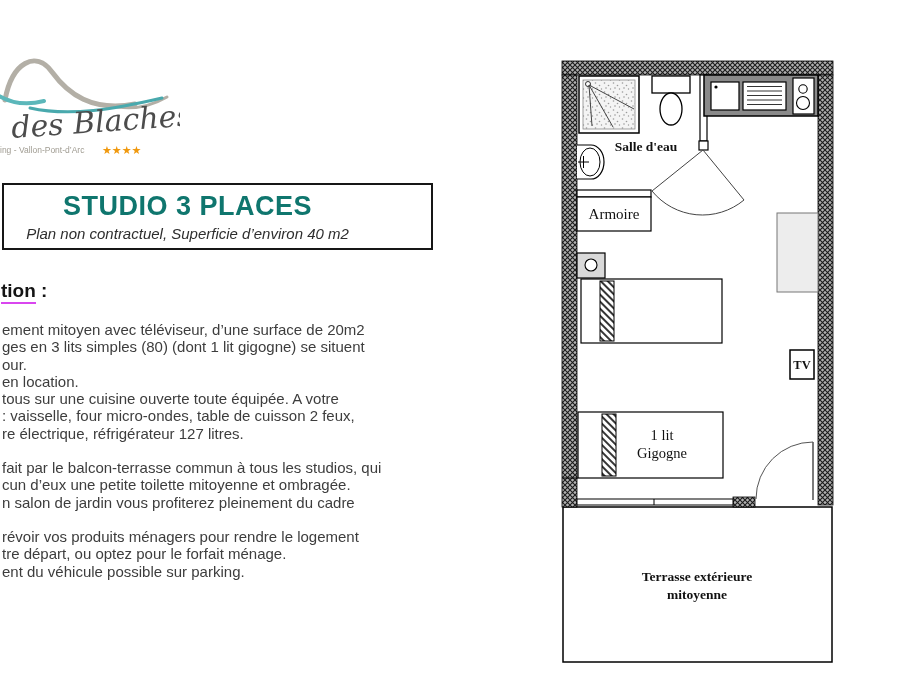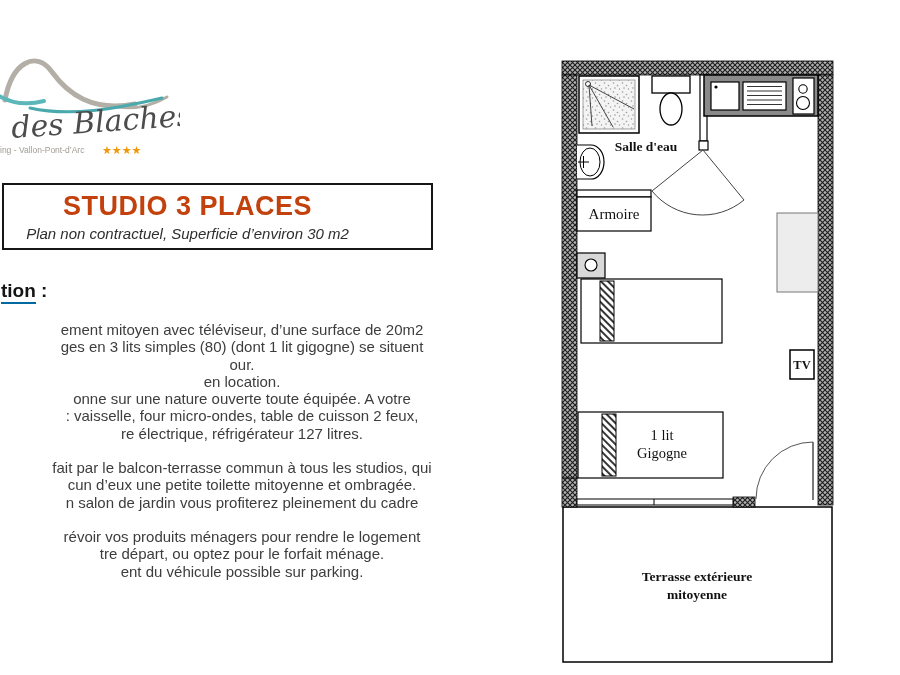--- a/index.html
+++ b/index.html
@@ -8,29 +8,29 @@
   
   .logo{position:absolute;left:0;top:42px;}
   .logo-script{font-family:"DejaVu Serif",serif;font-style:italic;font-size:30px;fill:#4c4c4c;}
   .logo-tagline{font-family:"Liberation Sans",sans-serif;font-size:8.5px;fill:#a09c92;}
   .logo-stars{font-size:11px;fill:#f0990f;}
   
   .title-box{position:absolute;left:2px;top:183px;width:431px;height:67px;
              border:2px solid #161616;box-sizing:border-box;
              display:flex;flex-direction:column;justify-content:center;align-items:center;
              padding-right:60px;}
-  .title{font-size:27px;font-weight:bold;color:#c2410c;letter-spacing:.5px;text-align:center;}
+  .title{font-size:27px;font-weight:bold;color:#0f766e;letter-spacing:.5px;text-align:center;}
   .subtitle{font-size:15px;font-style:italic;color:#2e2e2e;margin-top:3px;}
   
   .heading{position:absolute;left:1px;top:280px;font-size:19px;font-weight:bold;color:#141414;}
-  .heading .u{border-bottom:2px solid #0369a1;padding-bottom:1px;}
+  .heading .u{border-bottom:2px solid #d946ef;padding-bottom:1px;}
   
   .desc{position:absolute;left:2px;top:321px;width:480px;color:#3d3d3d;
         font-size:15px;line-height:17.3px;}
-  .desc .para{margin:0 0 17px 0;text-align:center;}
+  .desc .para{margin:0 0 17px 0;}
   .desc .line{white-space:nowrap;}
   
   .plan{position:absolute;left:550px;top:50px;}
   .lbl-serif{font-family:"Liberation Serif",serif;fill:#111;}
   .lbl-bold{font-family:"Liberation Serif",serif;font-weight:bold;fill:#111;}
 </style>
 </head>
 <body>
 
 <div class="page">
@@ -40,32 +40,32 @@
     <path d="M 118,65 C 138,68 153,63 167,55" fill="none" stroke="#b3afa6" stroke-width="3" stroke-linecap="round"></path>
     <path d="M -4,52 C 8,60 24,64 44,59" fill="none" stroke="#5bb7ba" stroke-width="4" stroke-linecap="round"></path>
     <path d="M 30,66 C 70,75 115,67 162,56" fill="none" stroke="#49a9ad" stroke-width="3" stroke-linecap="round"></path>
     <text class="logo-script" x="12" y="96" transform="rotate(-4 12 96)">des Blaches</text>
     <text class="logo-tagline" x="0" y="111">ing - Vallon-Pont-d’Arc</text>
     <text class="logo-stars" x="102" y="112">★★★★</text>
   </svg>
 
   <div class="title-box">
     <div class="title">STUDIO 3 PLACES</div>
-    <div class="subtitle">Plan non contractuel, Superficie d’environ 30 m2</div>
+    <div class="subtitle">Plan non contractuel, Superficie d’environ 40 m2</div>
   </div>
 
   <div class="heading"><span class="u">tion</span><span> :</span></div>
 
   <div class="desc">
     <div class="para">
       <div class="line">ement mitoyen avec téléviseur, d’une surface de 20m2</div>
       <div class="line">ges en 3 lits simples (80) (dont 1 lit gigogne) se situent</div>
       <div class="line">our.</div>
       <div class="line">en location.</div>
-      <div class="line">onne sur une nature ouverte toute équipée. A votre</div>
+      <div class="line">tous sur une cuisine ouverte toute équipée. A votre</div>
       <div class="line">: vaisselle, four micro-ondes, table de cuisson 2 feux,</div>
       <div class="line">re électrique, réfrigérateur 127 litres.</div>
     </div>
     <div class="para">
       <div class="line">fait par le balcon-terrasse commun à tous les studios, qui</div>
       <div class="line">cun d’eux une petite toilette mitoyenne et ombragée.</div>
       <div class="line">n salon de jardin vous profiterez pleinement du cadre</div>
     </div>
     <div class="para">
       <div class="line">révoir vos produits ménagers pour rendre le logement</div>

